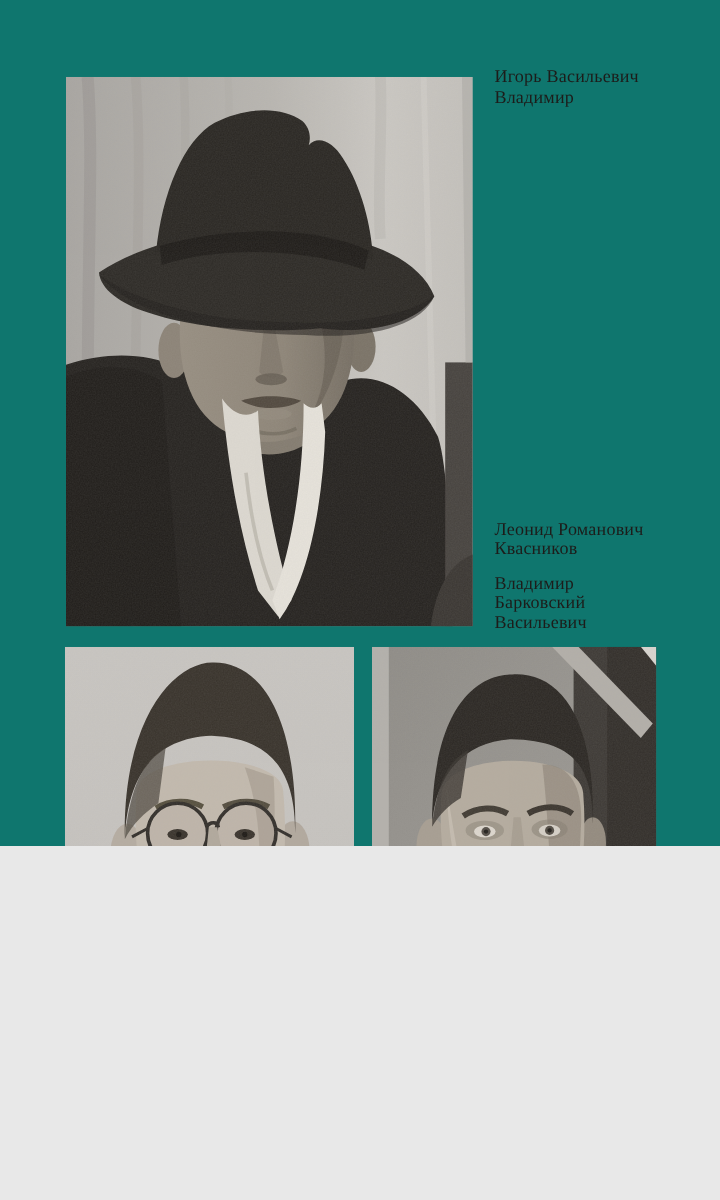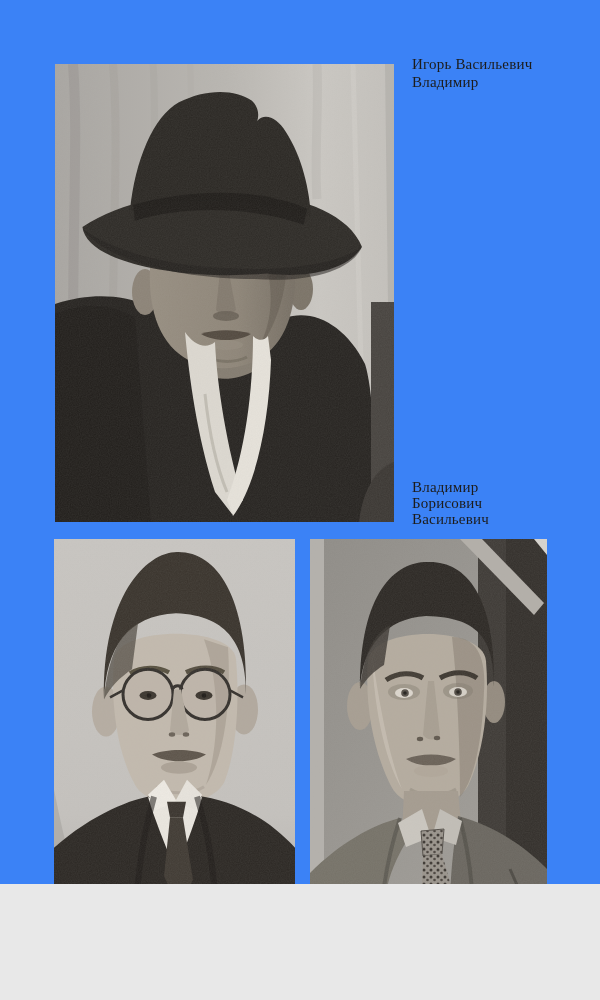--- a/index.html
+++ b/index.html
@@ -1,20 +1,20 @@
 <!DOCTYPE html>
 <html><head>
 <meta charset="utf-8">
 <style>
   html,body{margin:0;padding:0;background:#e8e8e8;}
   .page{
     position:relative;
-    width:600px;height:884px;
+    width:600px;height:705px;
     margin:0 auto;
-    background:#3b82f6;
+    background:#0f766e;
     overflow:hidden;
     font-family:"Liberation Serif","DejaVu Serif",serif;
   }
   .photo{position:absolute;margin:0;padding:0;overflow:hidden;}
   .photo svg{display:block;width:100%;height:100%;}
   .photo-kurchatov{left:55px;top:64px;width:339px;height:458px;}
   .photo-kvasnikov{left:54px;top:539px;width:241px;height:368px;}
   .photo-barkovsky{left:310px;top:539px;width:237px;height:368px;}
   .caption{
     position:absolute;
@@ -105,24 +105,28 @@
 
       <rect width="339" height="458" filter="url(#g1)" opacity="0.28"></rect>
     </svg>
   </figure>
 
   <div class="caption caption-kurchatov">
     <div>Игорь Васильевич</div>
     <div>Владимир</div>
   </div>
 
+  <div class="caption caption-kvasnikov">
+    <div>Леонид Романович</div>
+    <div>Квасников</div>
+  </div>
 
   <div class="caption caption-barkovsky">
     <div>Владимир</div>
-    <div>Борисович</div>
+    <div>Барковский</div>
     <div>Васильевич</div>
   </div>
 
   <figure class="photo photo-kvasnikov" aria-label="Black-and-white portrait of a man with round glasses, combed-back hair, dark suit, white shirt and dark tie">
     <svg viewBox="0 0 241 367" preserveAspectRatio="none">
       <defs>
         <linearGradient id="p2bg" x1="0" y1="0" x2="0" y2="1">
           <stop offset="0" stop-color="#c9c6c2"></stop>
           <stop offset="0.75" stop-color="#c5c2be"></stop>
           <stop offset="1" stop-color="#b8b5b1"></stop>

